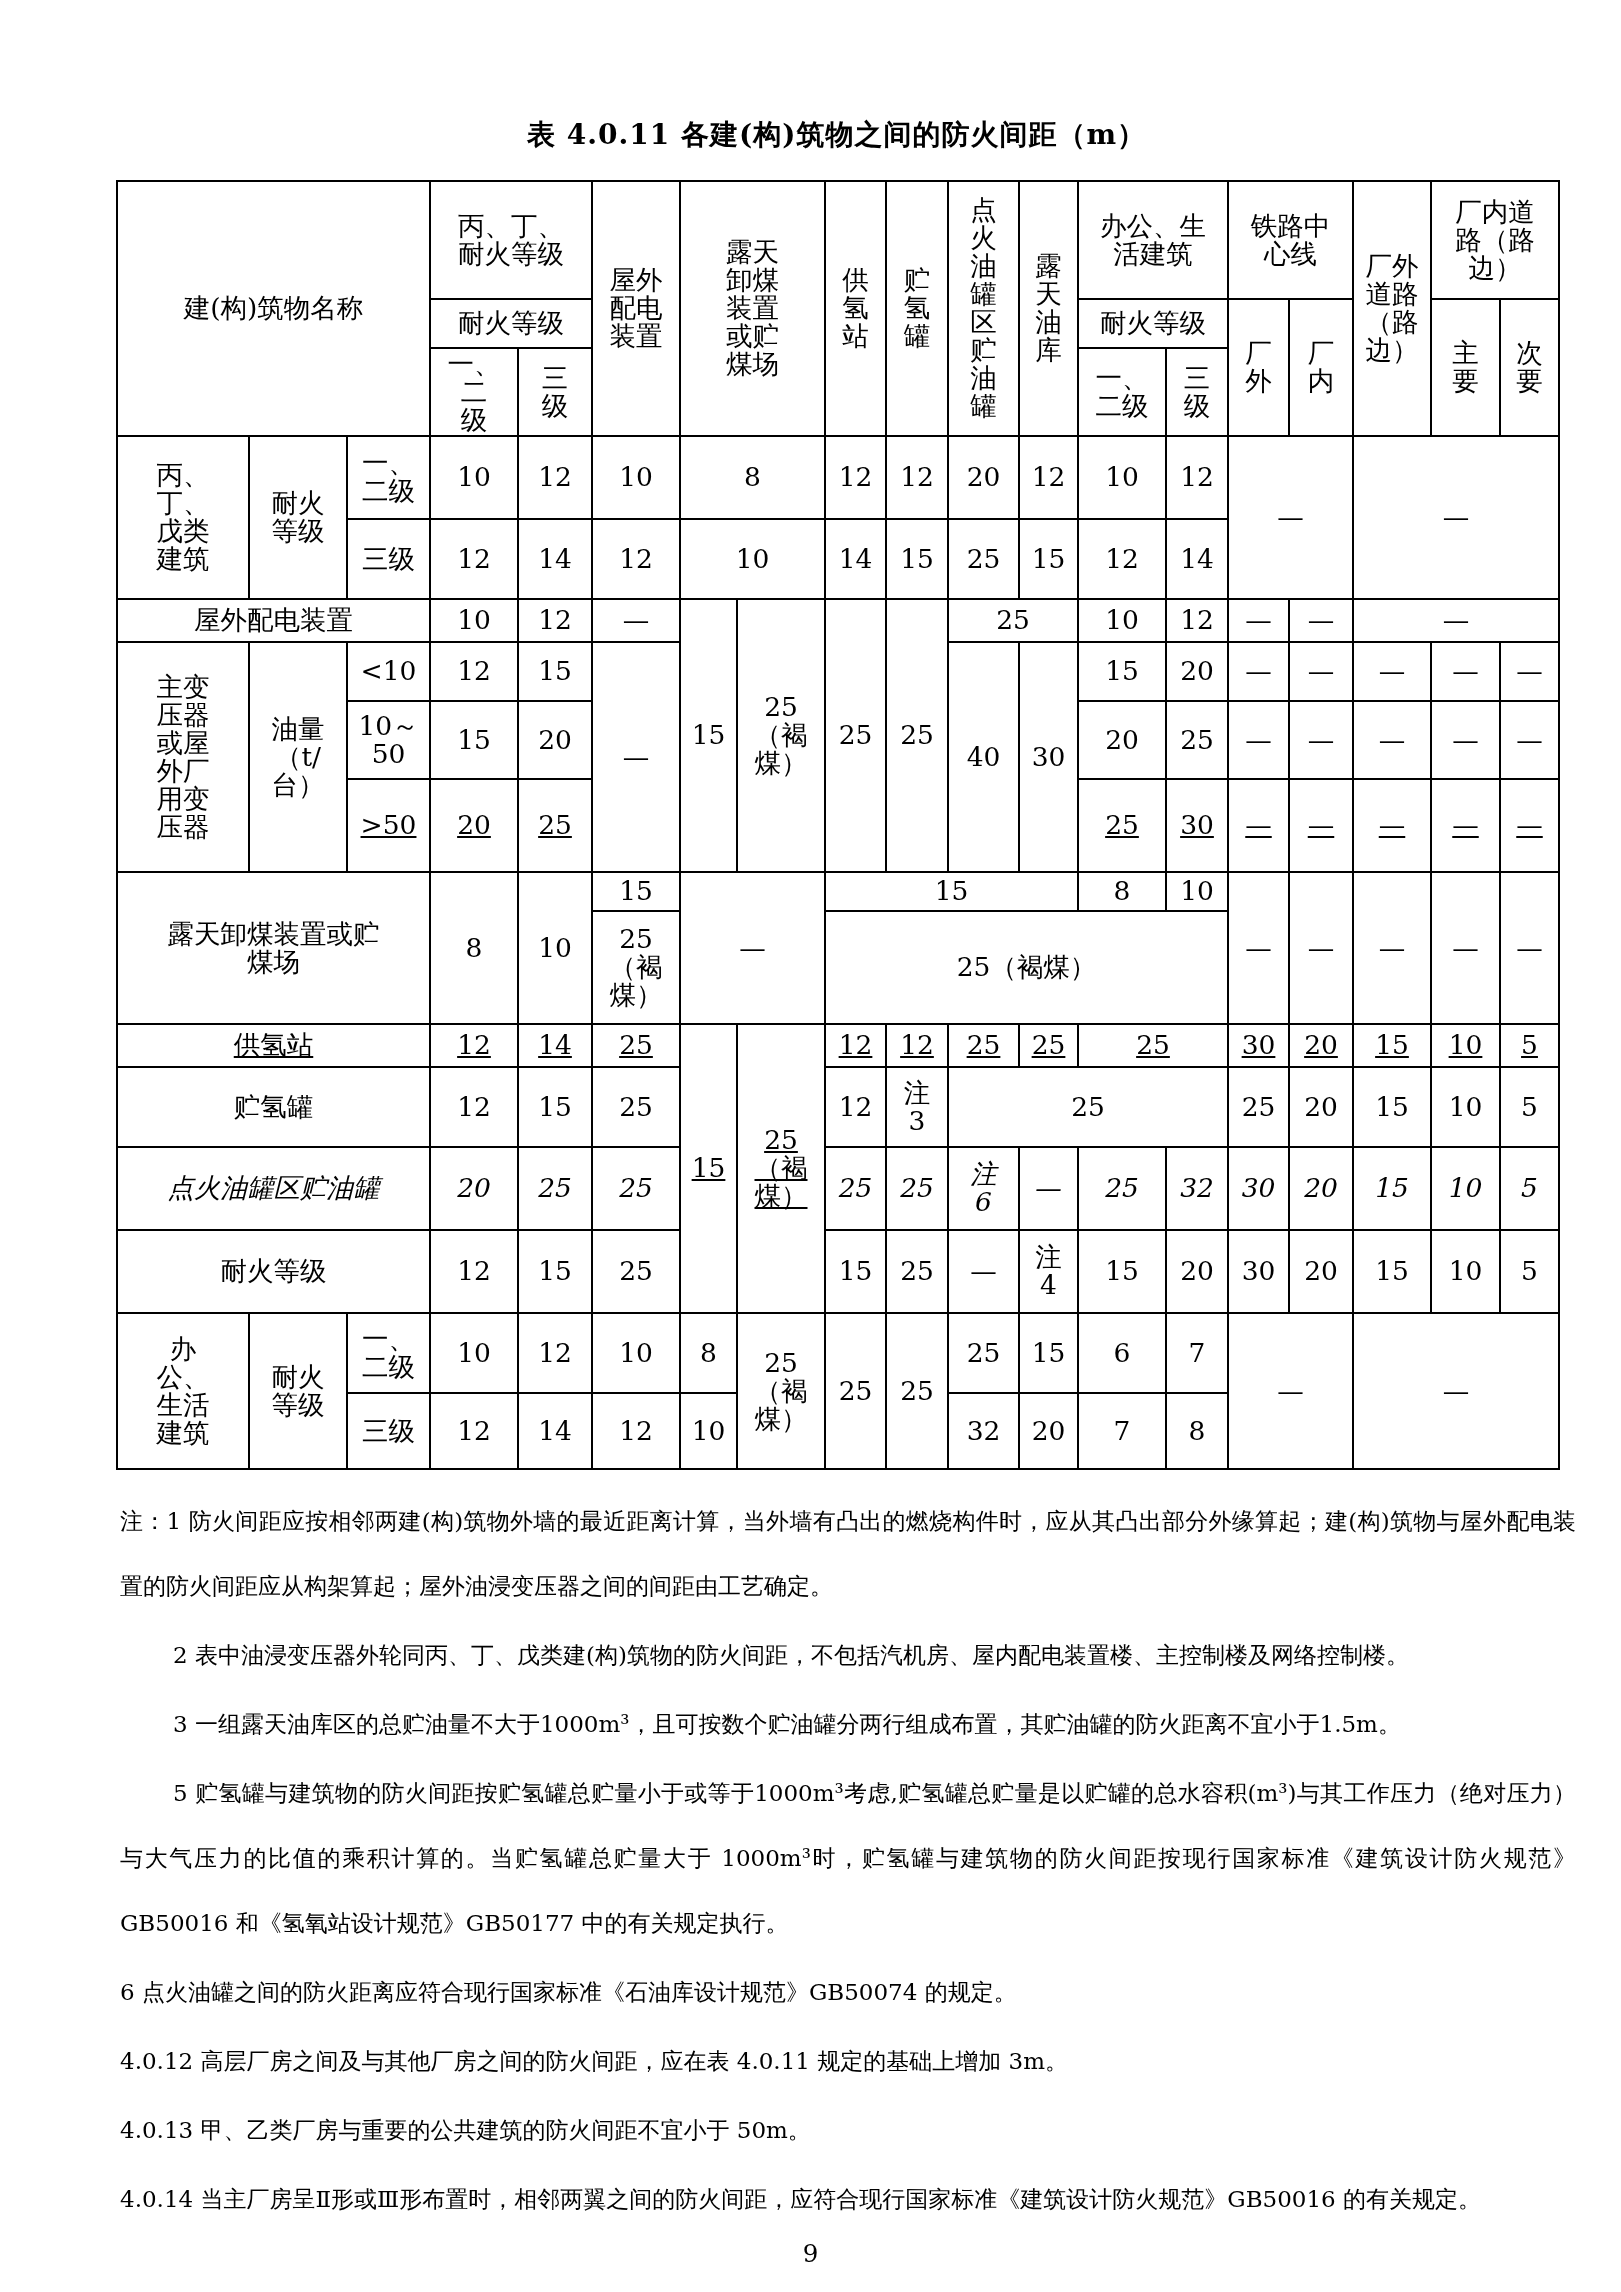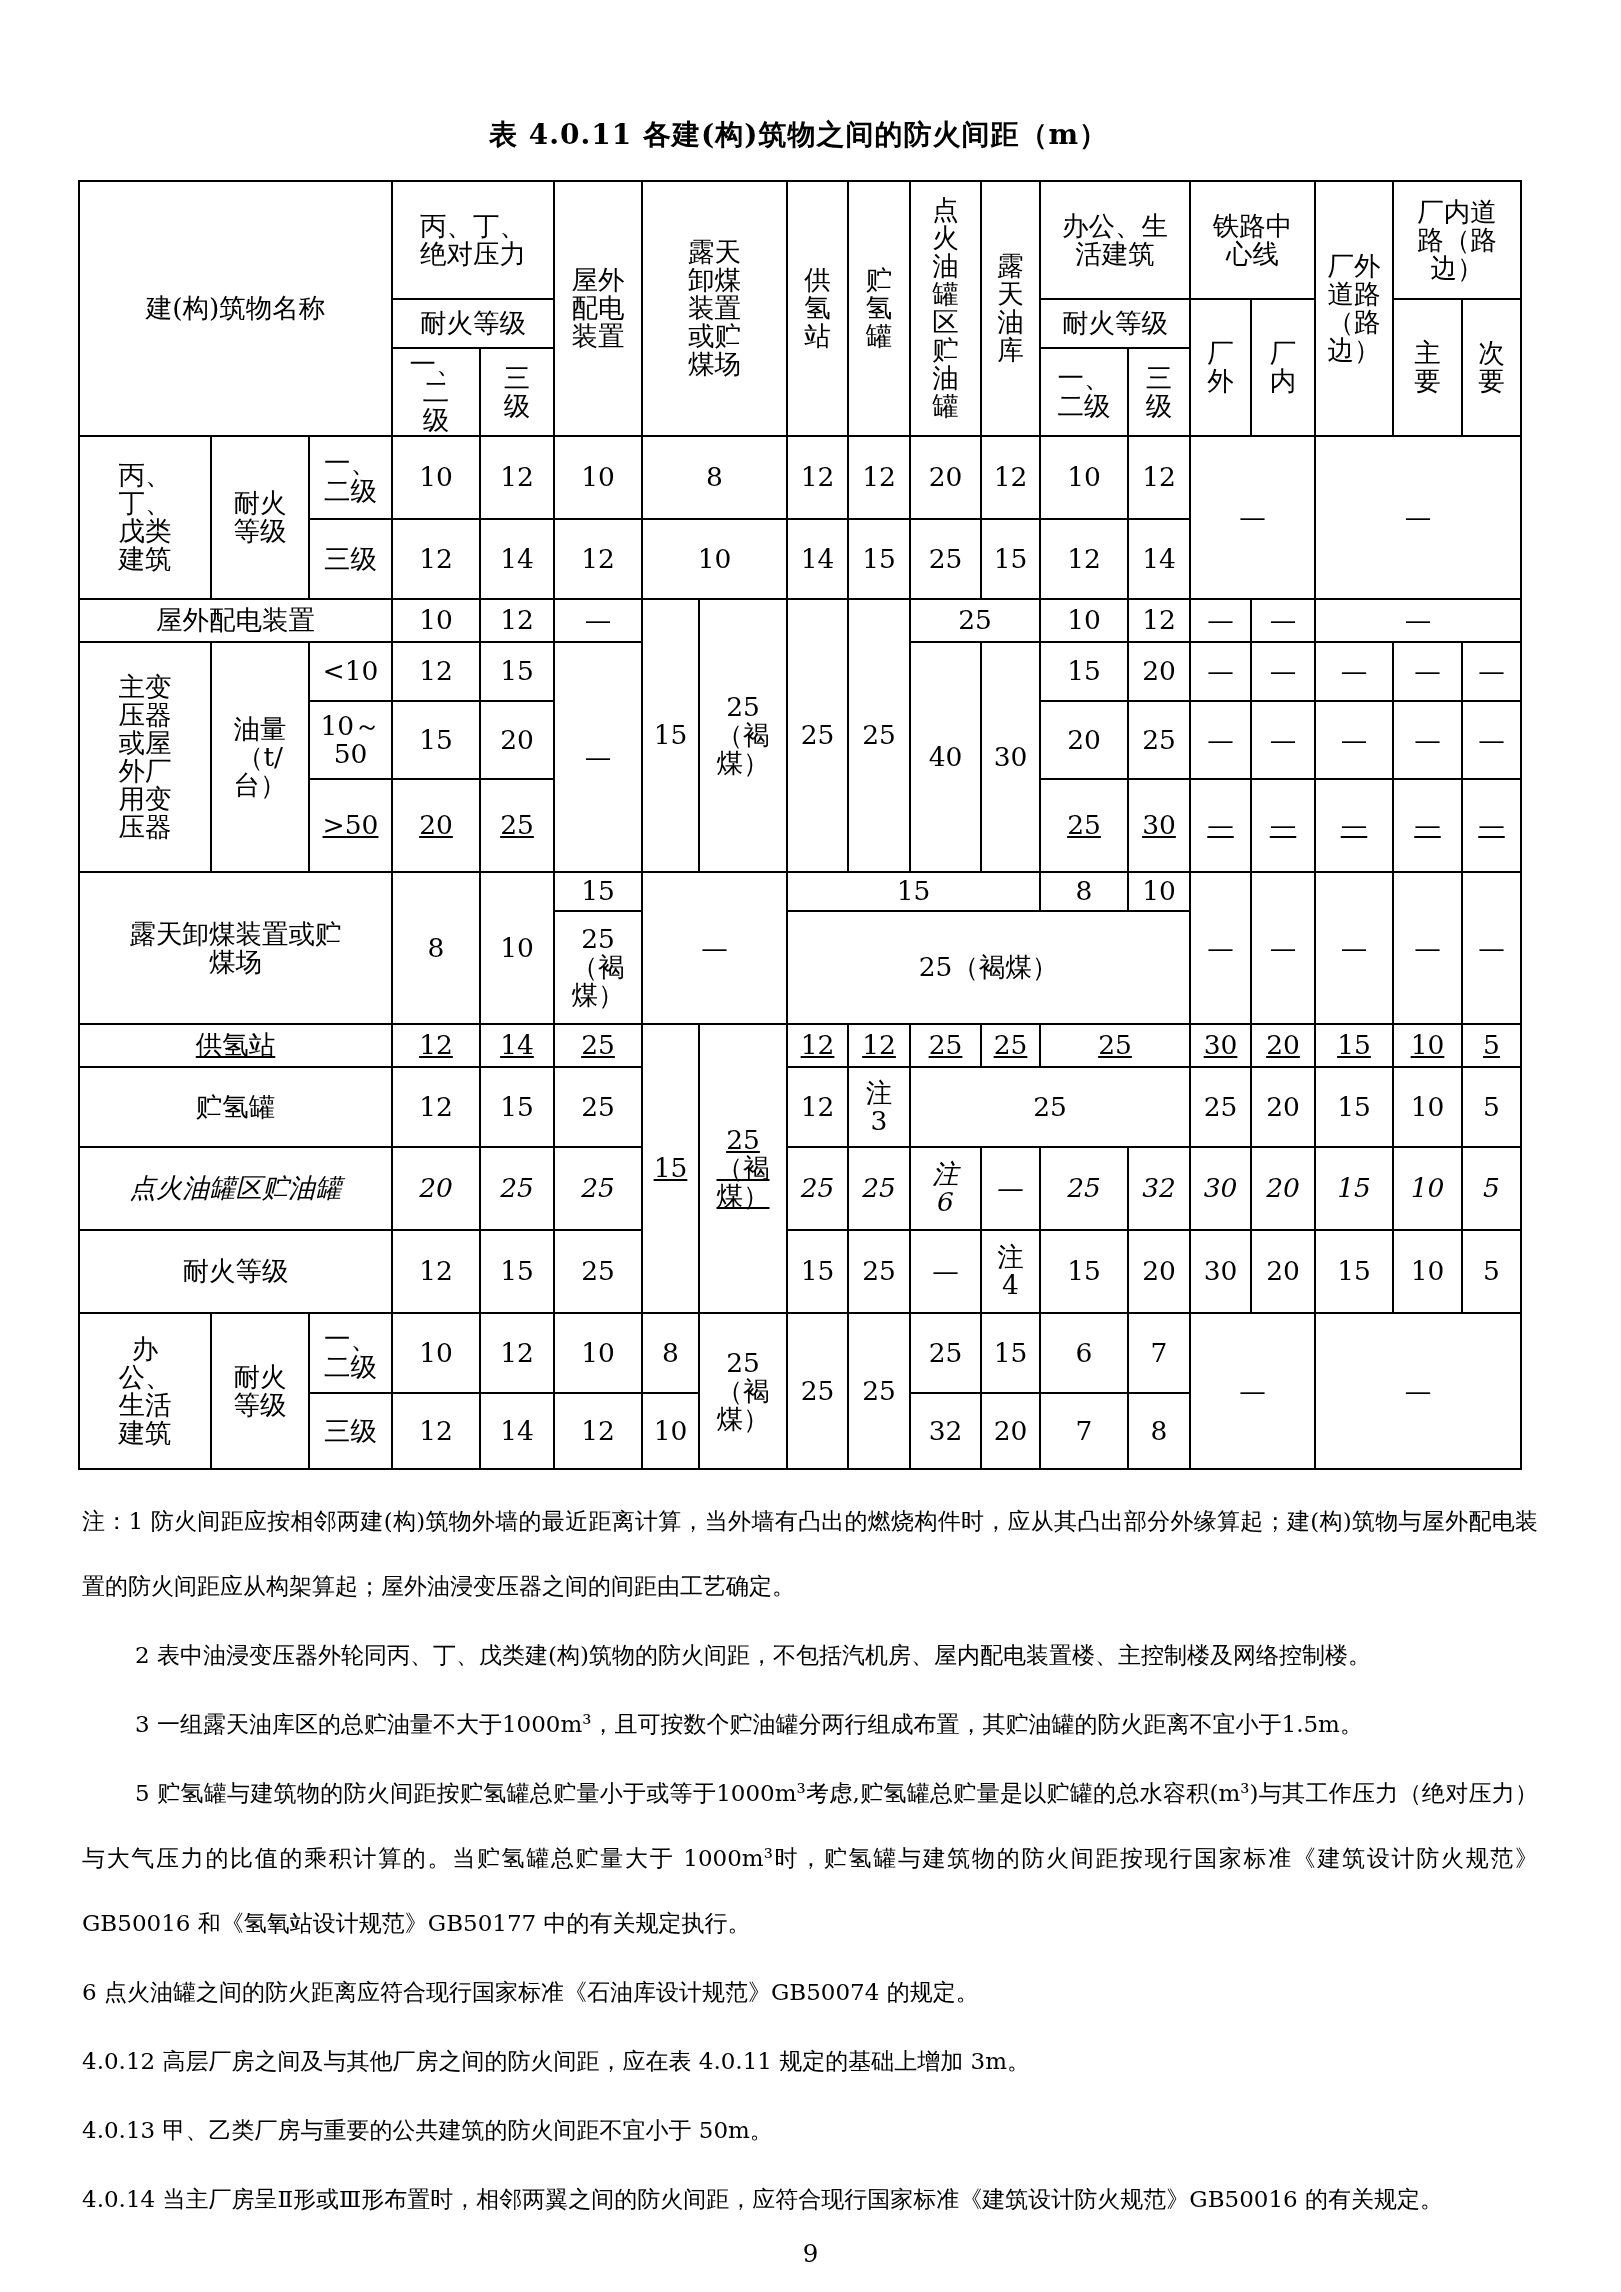--- a/index.html
+++ b/index.html
@@ -2,21 +2,21 @@
 <html lang="zh"><head>
 <meta charset="utf-8">
 <style>
   html,body{margin:0;padding:0;background:#ffffff;}
   body{font-family:"DejaVu Serif","Liberation Serif",serif;color:#000;}
   .page{
     position:relative;
     width:1621px;height:2293px;
     background:#fff;
     box-sizing:border-box;
-    padding:116px 78px 0 78px;
+    padding:116px 78px 0 116px;
     overflow:hidden;
   }
   .title{
     width:1441px;
     text-align:center;
     font-size:28px;
     font-weight:bold;
     margin:0 0 25.5px 0;
     letter-spacing:1px;
   }
@@ -100,21 +100,21 @@
       <col style="width:61px">
         <col style="width:64px">
       <col style="width:78px">
         <col style="width:69px">
         <col style="width:59px">
     </colgroup>
     <thead id="tbl-head">
         <tr>
           <td colspan="3" rowspan="3">建(构)筑物名称</td>
           <td colspan="2">丙、丁、
-绝对压力</td>
+耐火等级</td>
           <td rowspan="3">屋外
 配电
 装置</td>
           <td colspan="2" rowspan="3">露天
 卸煤
 装置
 或贮
 煤场</td>
           <td rowspan="3">供
 氢

